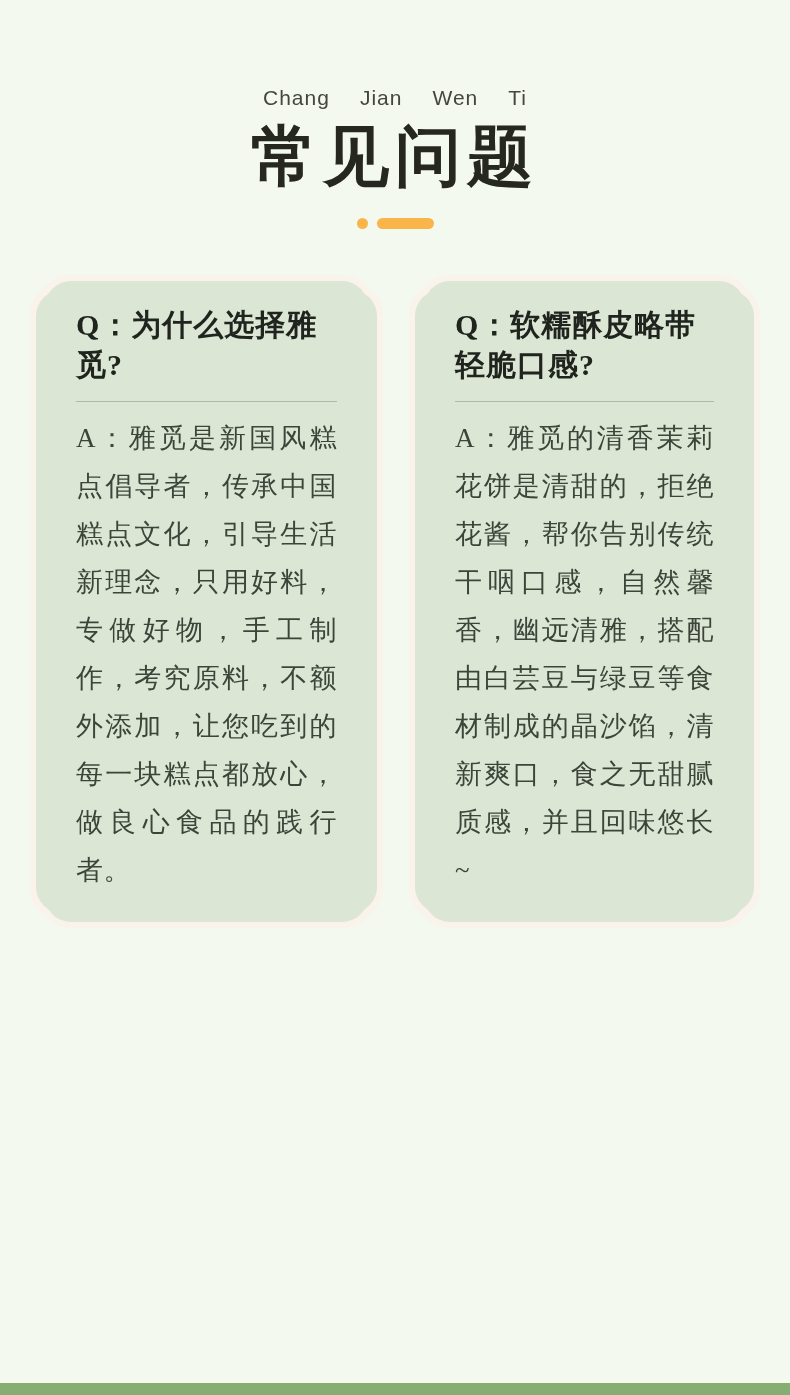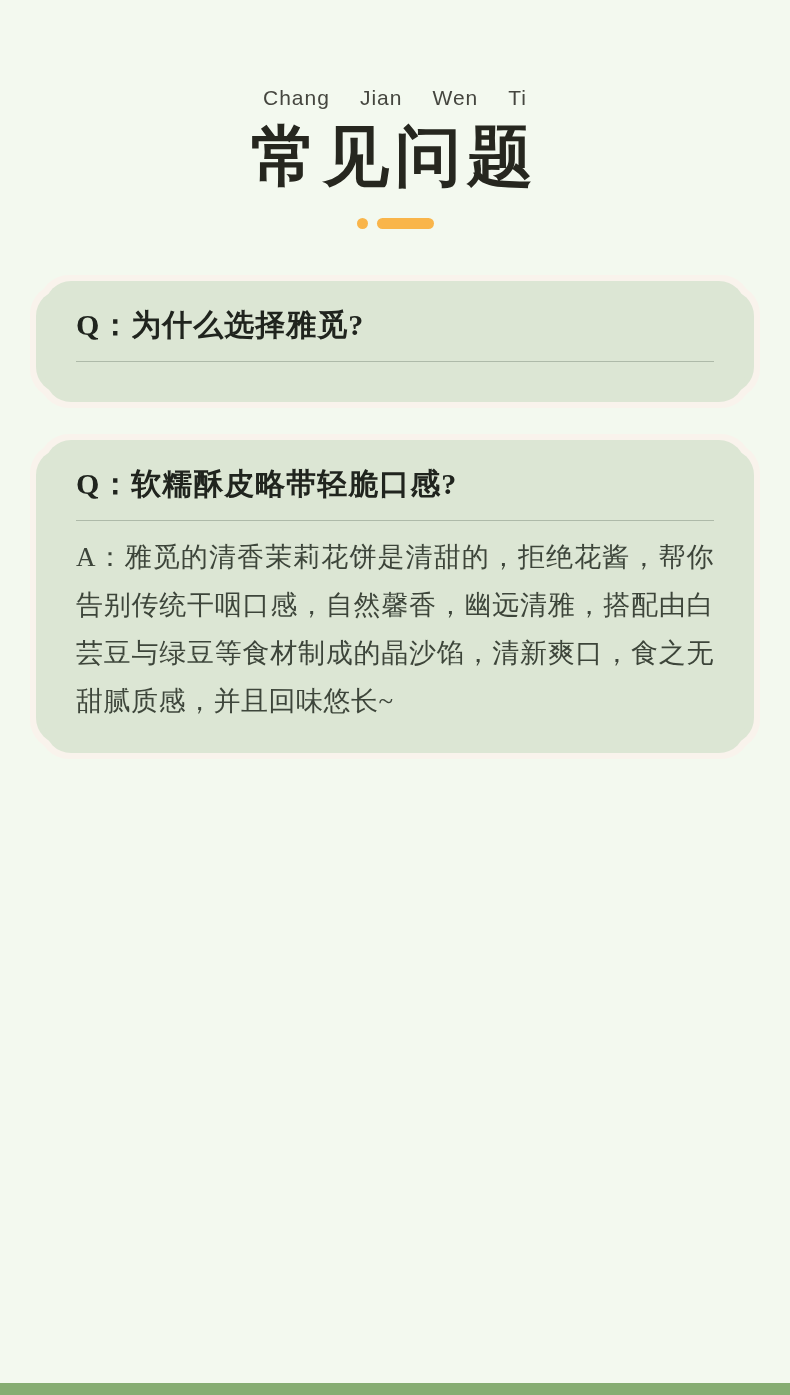--- a/index.html
+++ b/index.html
@@ -45,21 +45,21 @@
   .ornament .bar {
     width: 57px; height: 11px;
     border-radius: 6px;
     background: #f9b54a;
   }
 
   
   .cards {
     margin: 46px 30px 0;
     display: flex;
-    flex-direction: column;
+    flex-direction: row;
     gap: 26px;
   }
   .card { position: relative; }
   
   .frame-h, .frame-v, .fill-h, .fill-v { position: absolute; }
   .frame-h { left: 0; right: 0; top: 9px; bottom: 9px; background: #f9f3ec; border-radius: 30px; }
   .frame-v { left: 9px; right: 9px; top: 0; bottom: 0; background: #f9f3ec; border-radius: 30px; }
   
   .fill-h { left: 6px; right: 6px; top: 15px; bottom: 15px; background: #dce6d4; border-radius: 26px; }
   .fill-v { left: 15px; right: 15px; top: 6px; bottom: 6px; background: #dce6d4; border-radius: 26px; }
@@ -113,20 +113,21 @@
 <div class="cards">
 
   <section class="card">
     <div class="frame-h"></div>
     <div class="frame-v"></div>
     <div class="fill-h"></div>
     <div class="fill-v"></div>
     <div class="card-content">
       <h2 class="q-line"><span>Q：</span><span>为什么选择雅觅?</span></h2>
       <div class="divider"></div>
+      <p class="a-text"><span>A：</span><span>雅觅是新国风糕点倡导者，传承中国糕点文化，引导生活新理念，只用好料，专做好物，手工制作，考究原料，不额外添加，让您吃到的每一块糕点都放心，做良心食品的践行者。</span></p>
     </div>
   </section>
 
 
   <section class="card">
     <div class="frame-h"></div>
     <div class="frame-v"></div>
     <div class="fill-h"></div>
     <div class="fill-v"></div>
     <div class="card-content">

